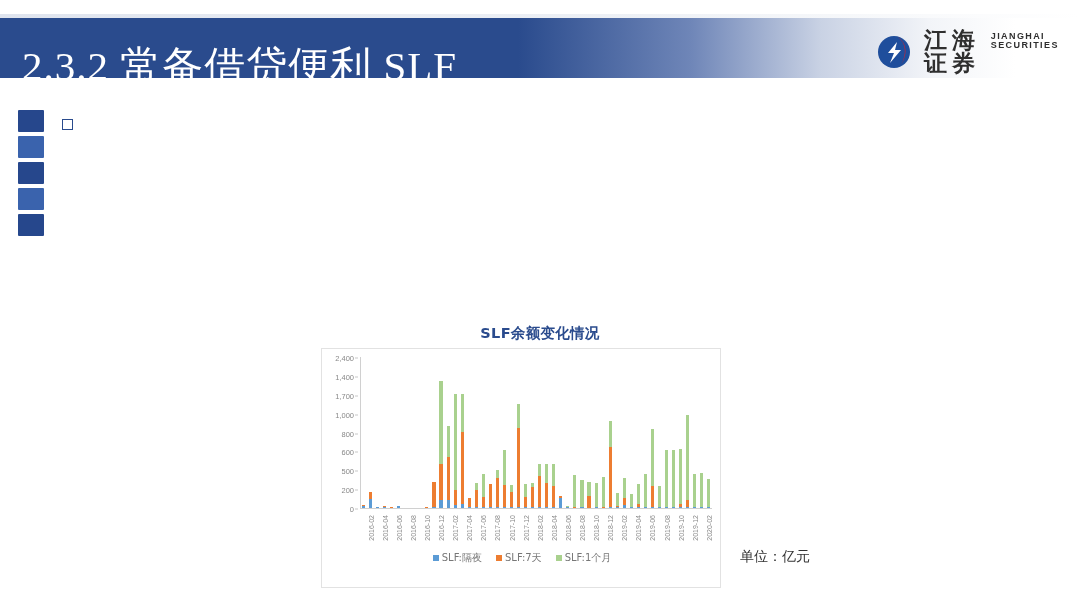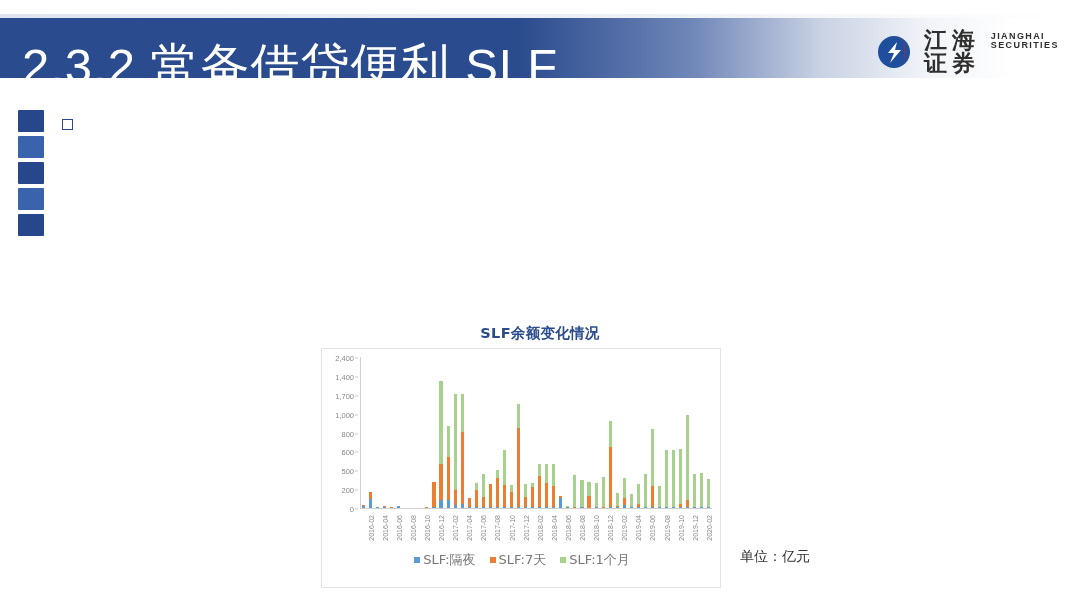--- a/index.html
+++ b/index.html
@@ -14,22 +14,22 @@
   #slide-header{
     position:absolute;left:0;top:18px;width:1080px;height:60px;
     background:linear-gradient(to right,#2a4b8d 0%,#2a4b8d 48%,#6f86b8 64%,#c9d2e4 76%,#f2f4f8 86%,#ffffff 94%);
   }
   #header-topline{
     position:absolute;left:0;top:14px;width:1080px;height:4px;
     background:linear-gradient(to right,#dfe4ee 0%,#eef1f6 60%,#ffffff 100%);
   }
   #slide-title{
     position:absolute;left:22px;top:19px;
-    font-size:49px;line-height:58px;color:#ffffff;letter-spacing:1px;
-    white-space:nowrap;font-weight:400;
+    font-size:41px;line-height:58px;color:#ffffff;letter-spacing:1px;
+    white-space:nowrap;font-weight:400;font-family:Liberation Serif, serif;
   }
   
   #brand-logo{
     position:absolute;right:14px;top:28px;width:190px;height:48px;
     display:flex;align-items:center;gap:8px;
   }
   #logo-mark{width:40px;height:40px;flex:0 0 40px;}
   #logo-text{display:flex;flex-direction:row;justify-content:center;line-height:1;}
   #logo-cn{font-size:23px;color:#2f2f2f;letter-spacing:5px;font-weight:700;
     font-family:"DejaVu Sans","Liberation Sans",sans-serif;}
@@ -84,21 +84,21 @@
     font-size:7px;color:#8a8a8a;white-space:nowrap;
     transform-origin:left top;transform:rotate(-90deg) translate(-100%,-50%);
     font-family:"Liberation Sans",sans-serif;
   }
   #legend{
     position:absolute;left:0;top:202px;width:400px;
     display:flex;justify-content:center;align-items:center;gap:14px;
   }
   .leg-item{display:flex;align-items:center;gap:3px;}
   .leg-swatch{width:6px;height:6px;}
-  .leg-label{font-size:13px;color:#777;
+  .leg-label{font-size:10px;color:#777;
     font-family:"DejaVu Sans","Liberation Sans",sans-serif;}
   #unit-caption{
     position:absolute;left:740px;top:548px;
     font-size:14px;color:#333;
     font-family:"DejaVu Sans","Liberation Sans",sans-serif;
   }
 </style>
 </head>
 <body>
 

